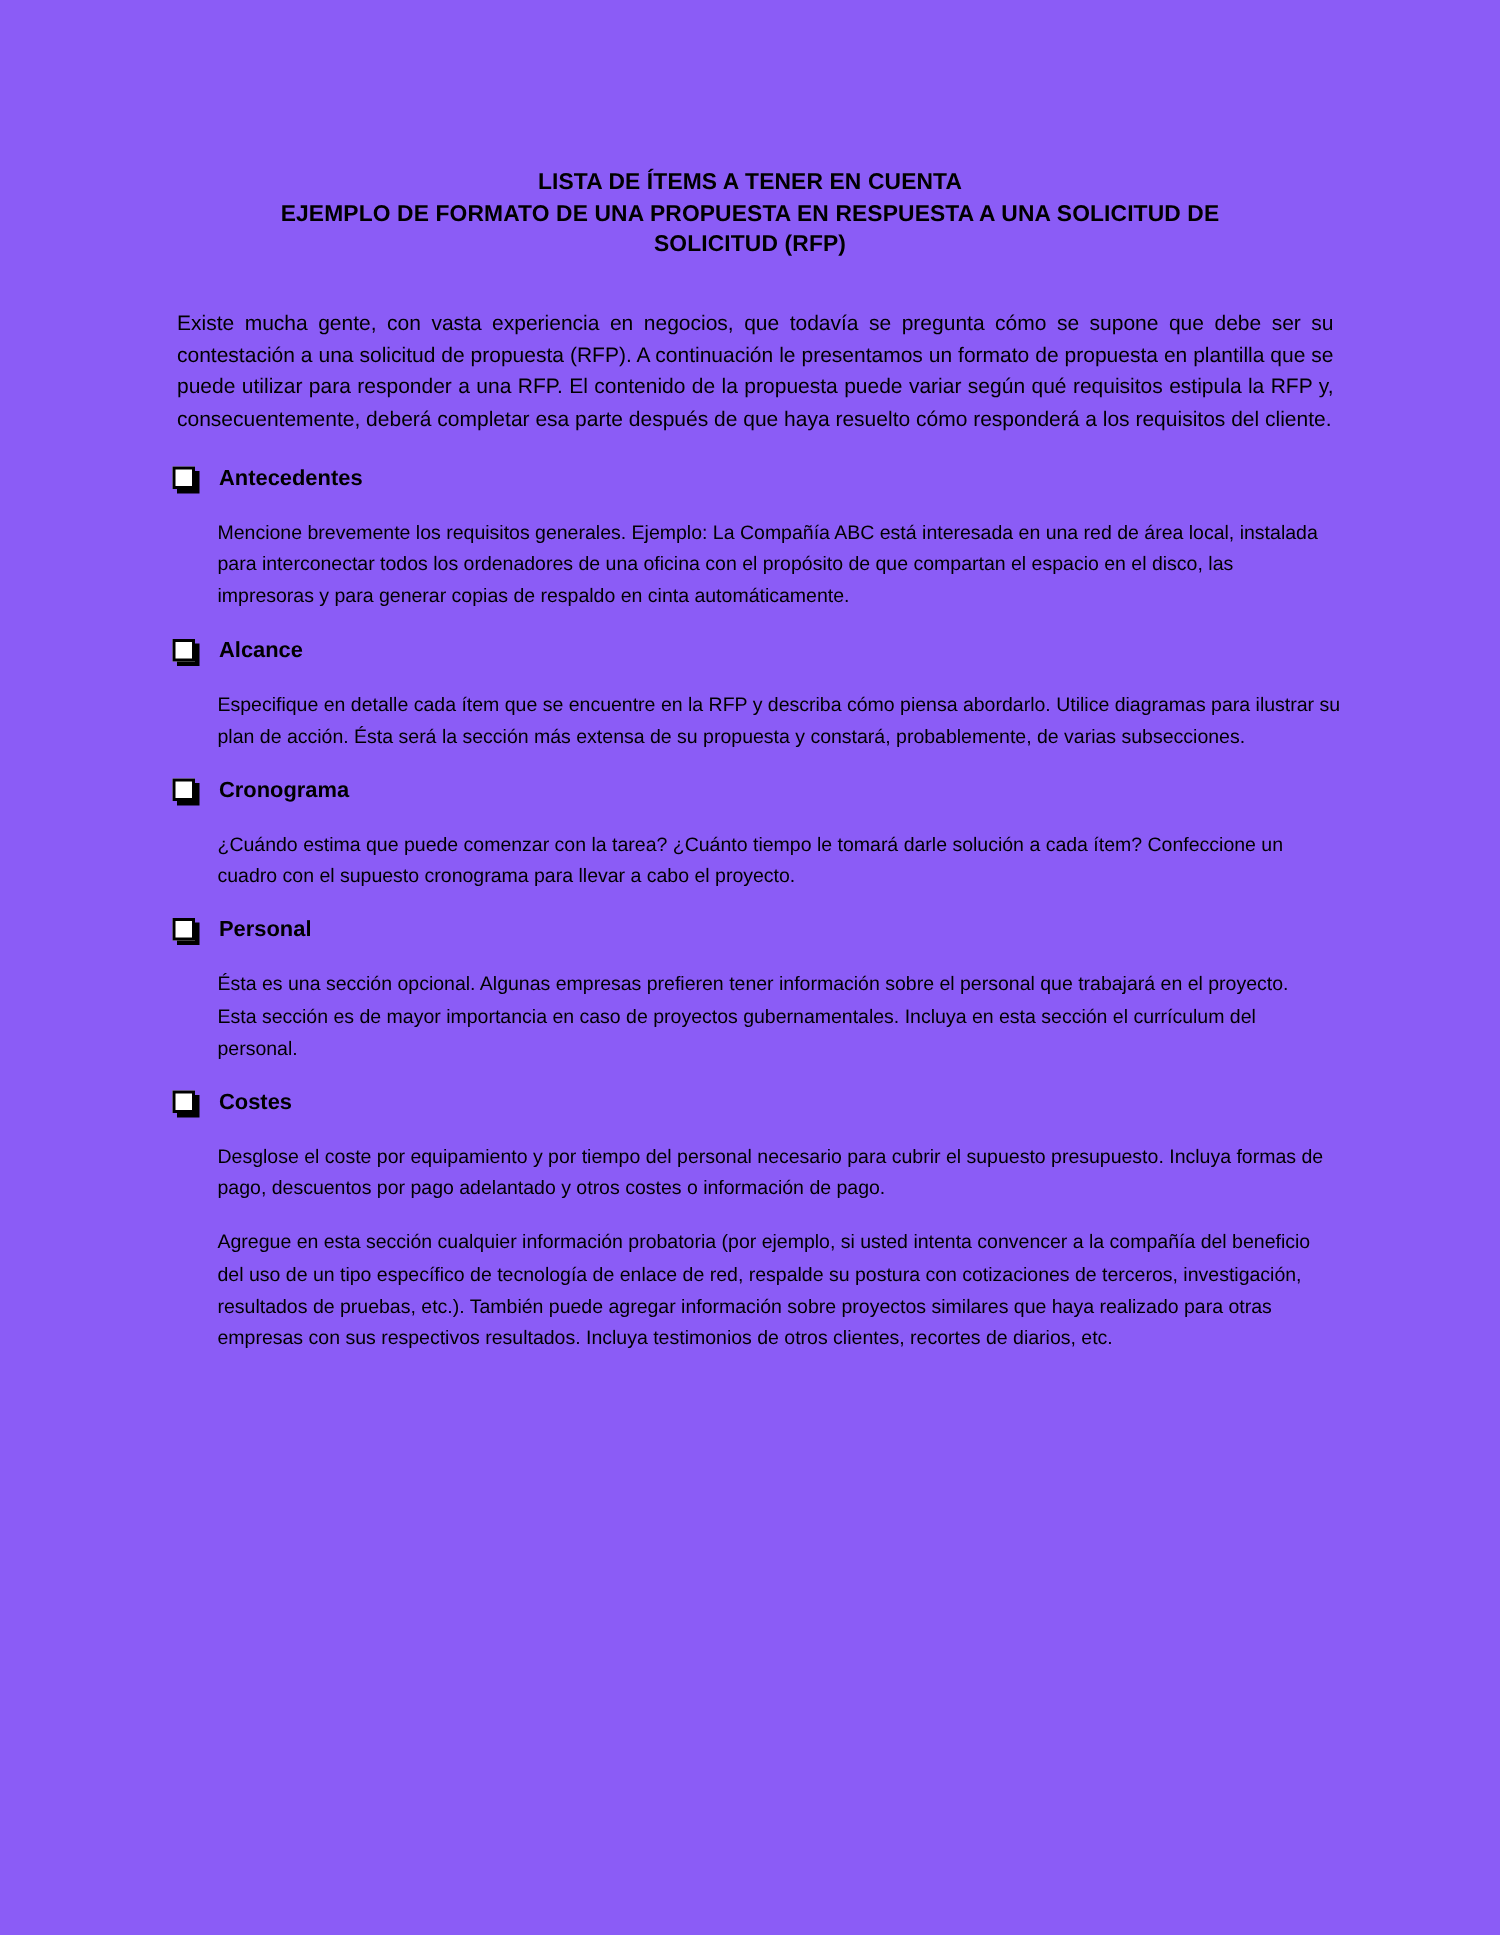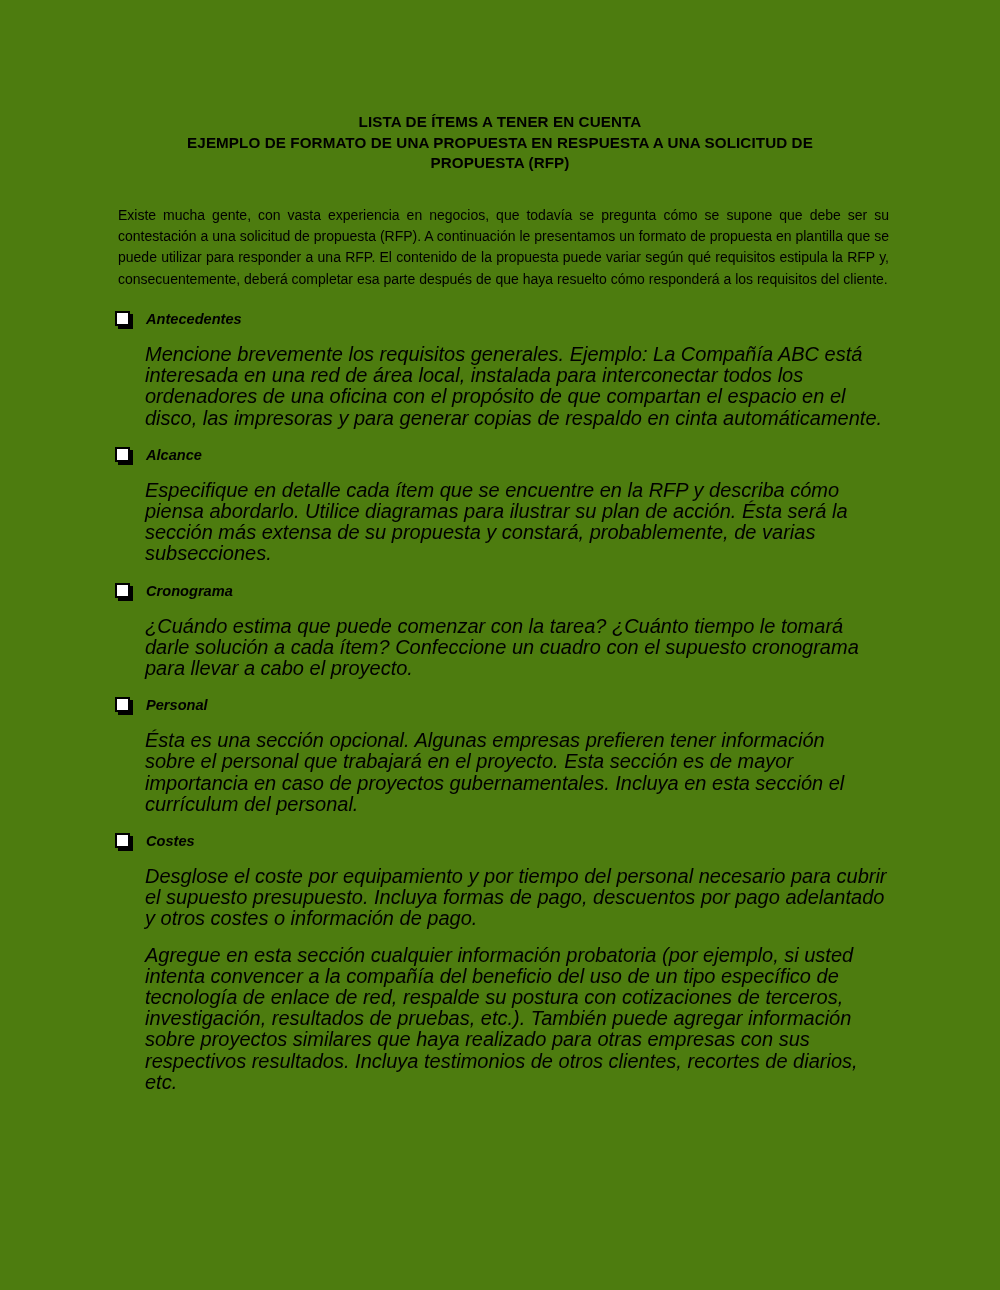--- a/index.html
+++ b/index.html
@@ -14,21 +14,21 @@
     font-family: "Liberation Sans", sans-serif;
     color: #000000;
     -webkit-font-smoothing: antialiased;
   }
 
   .page {
     position: relative;
     width: 1000px;
     height: 1290px;
     box-sizing: border-box;
-    background: #4d7c0f;
+    background: #8b5cf6;
     overflow: hidden;
   }
 
   
   .doc-title {
     position: absolute;
     left: 110px;
     top: 112px;
     width: 780px;
     text-align: center;
@@ -57,21 +57,20 @@
   .sections {
     position: absolute;
     left: 0;
     top: 308px;
     width: 1000px;
   }
 
   .section {
     position: relative;
     margin-bottom: 15px;
-    font-style: italic;
   }
 
   .section-heading {
     position: relative;
     padding-left: 146px;
     min-height: 24px;
     font-size: 14.6px;
     font-weight: bold;
     line-height: 22px;
   }
@@ -101,42 +100,42 @@
     height: 15px;
     border: 2.2px solid #000000;
     background: #ffffff;
     box-sizing: border-box;
   }
 
   .section-body {
     padding-left: 145px;
     padding-right: 110px;
     margin-top: 12px;
-    font-size: 20px;
+    font-size: 13px;
     line-height: 21.2px;
     text-align: left;
   }
 
   
   .section-body.w-744 { width: 744px; padding-right: 0; }
   .section-body.w-752 { width: 752px; padding-right: 0; }
   .section-body.w-740 { width: 740px; padding-right: 0; }
   .section-body.w-730 { width: 730px; padding-right: 0; }
   .section-body.w-746 { width: 746px; padding-right: 0; }
   .section-body.w-748 { width: 748px; padding-right: 0; }
 </style>
 </head>
 <body>
 
 <div class="page">
 
   <div class="doc-title">
     <span class="title-line">LISTA DE ÍTEMS A TENER EN CUENTA</span>
     <span class="title-line">EJEMPLO DE FORMATO DE UNA PROPUESTA EN RESPUESTA A UNA SOLICITUD DE</span>
-    <span class="title-line">PROPUESTA (RFP)</span>
+    <span class="title-line">SOLICITUD (RFP)</span>
   </div>
 
   <p class="intro">Existe mucha gente, con vasta experiencia en negocios, que todavía se pregunta cómo se supone que debe ser su contestación a una solicitud de propuesta (RFP). A continuación le presentamos un formato de propuesta en plantilla que se puede utilizar para responder a una RFP. El contenido de la propuesta puede variar según qué requisitos estipula la RFP y, consecuentemente, deberá completar esa parte después de que haya resuelto cómo responderá a los requisitos del cliente.</p>
 
   <div class="sections">
 
     <div class="section">
       <div class="section-heading">
         <span class="checkbox-icon">
           <span class="cb-shadow"></span>

